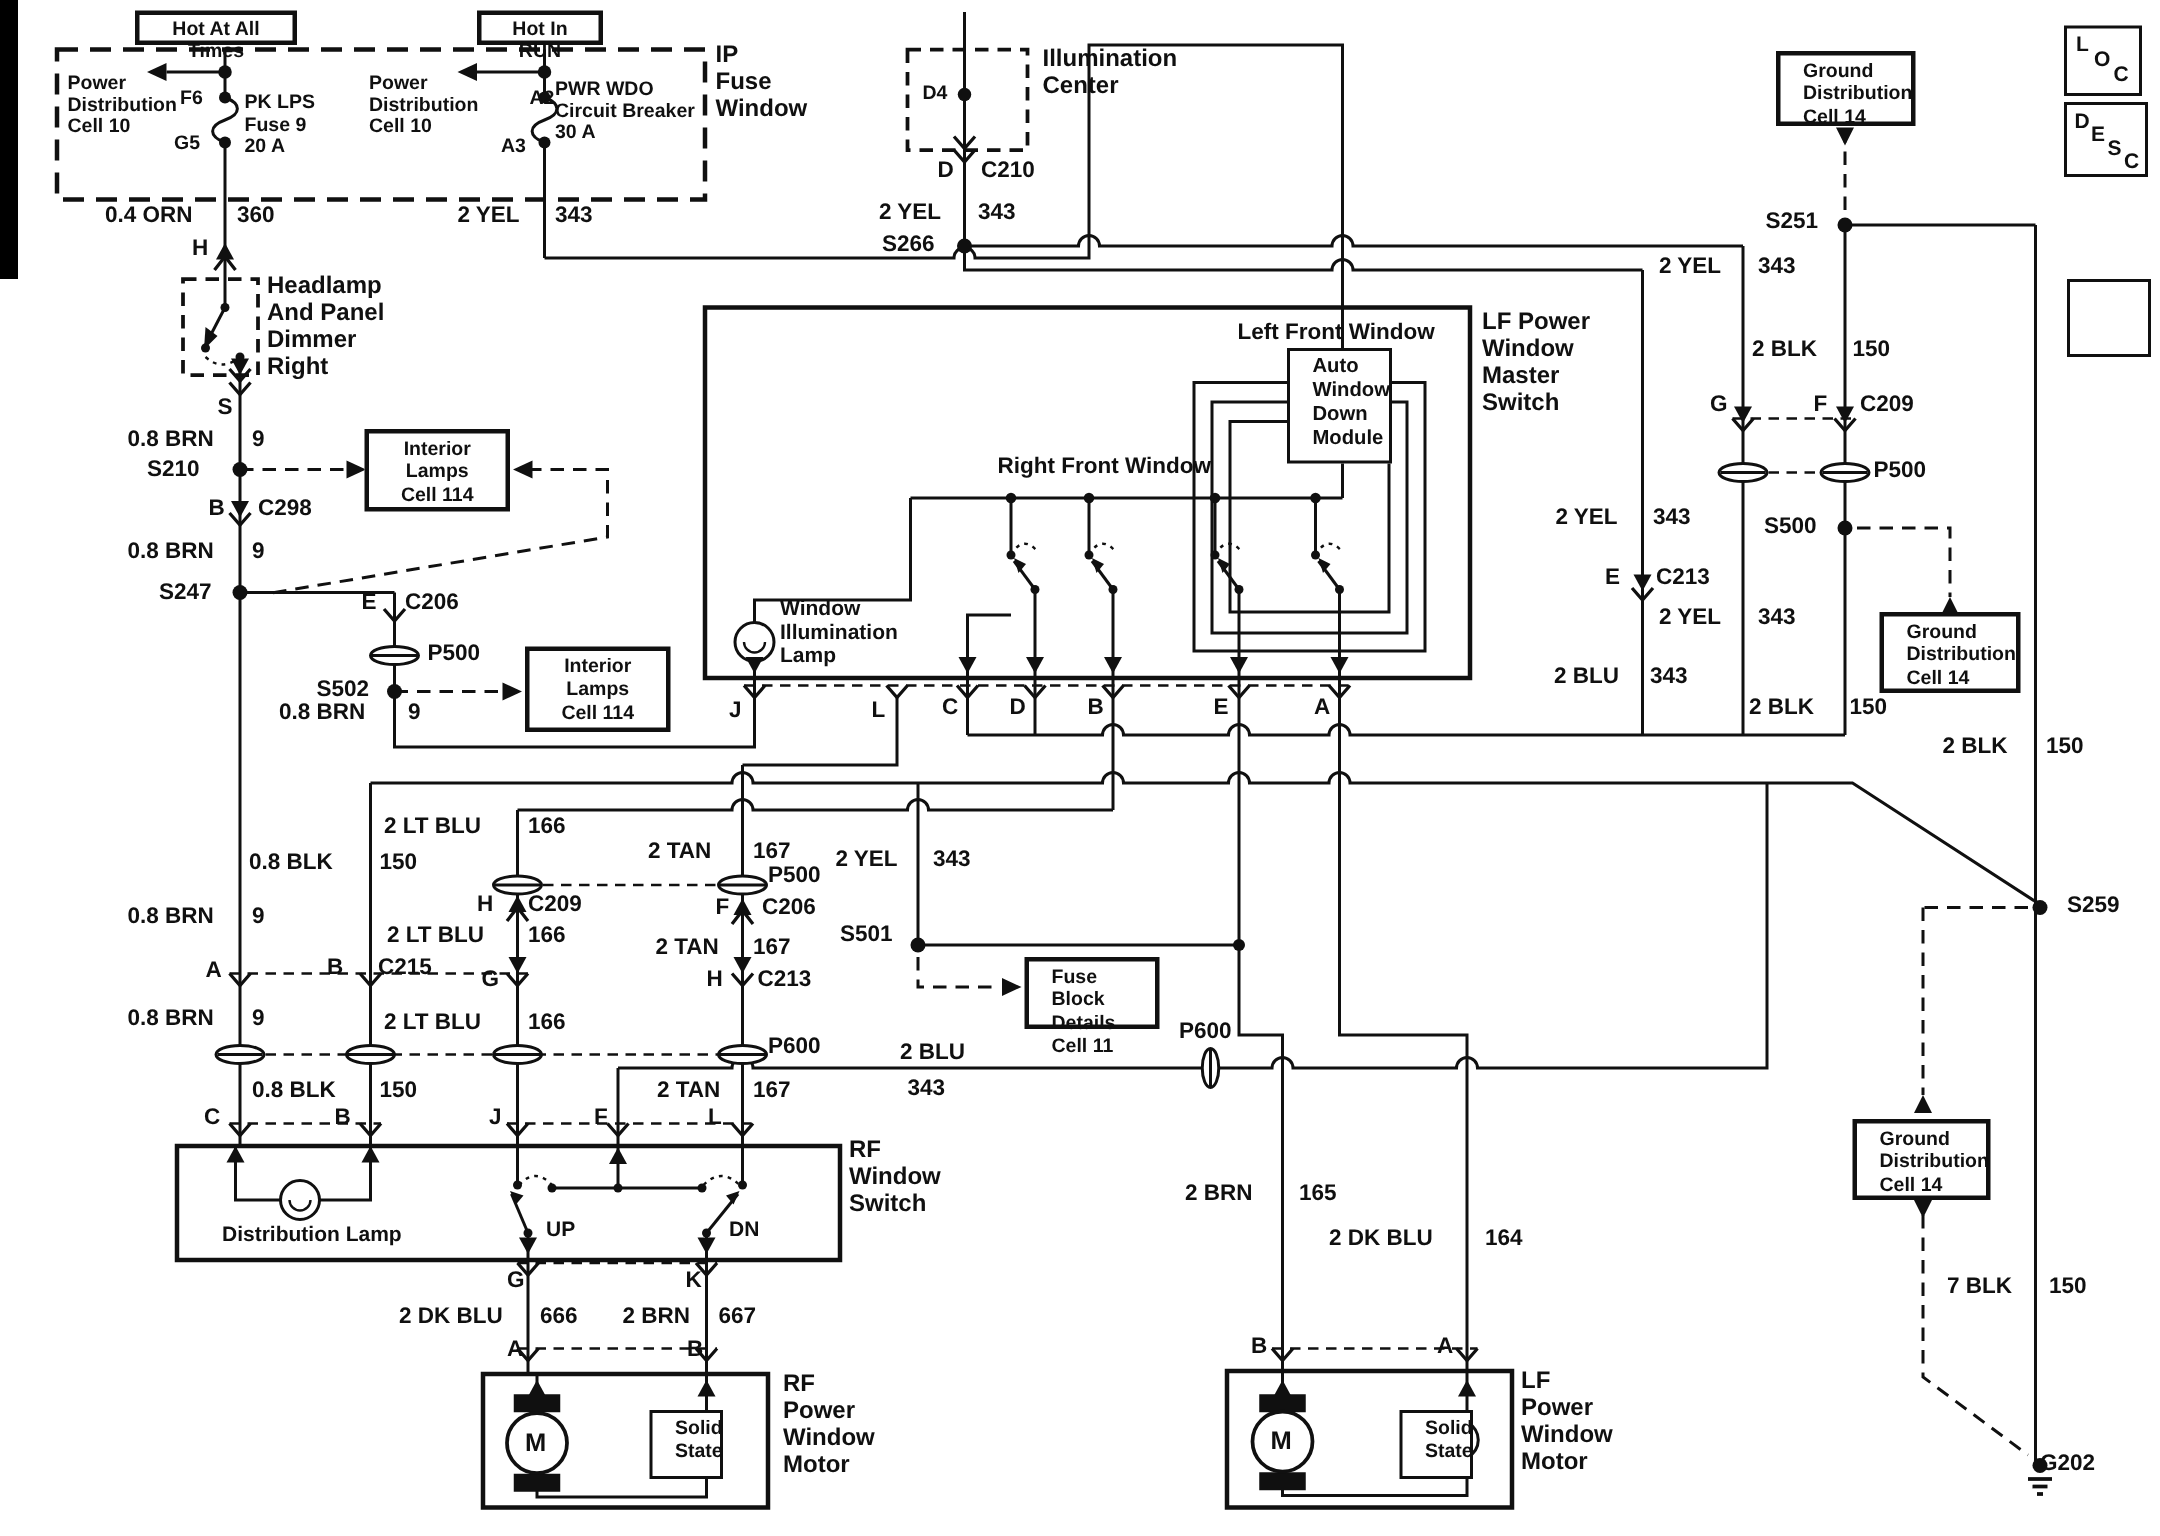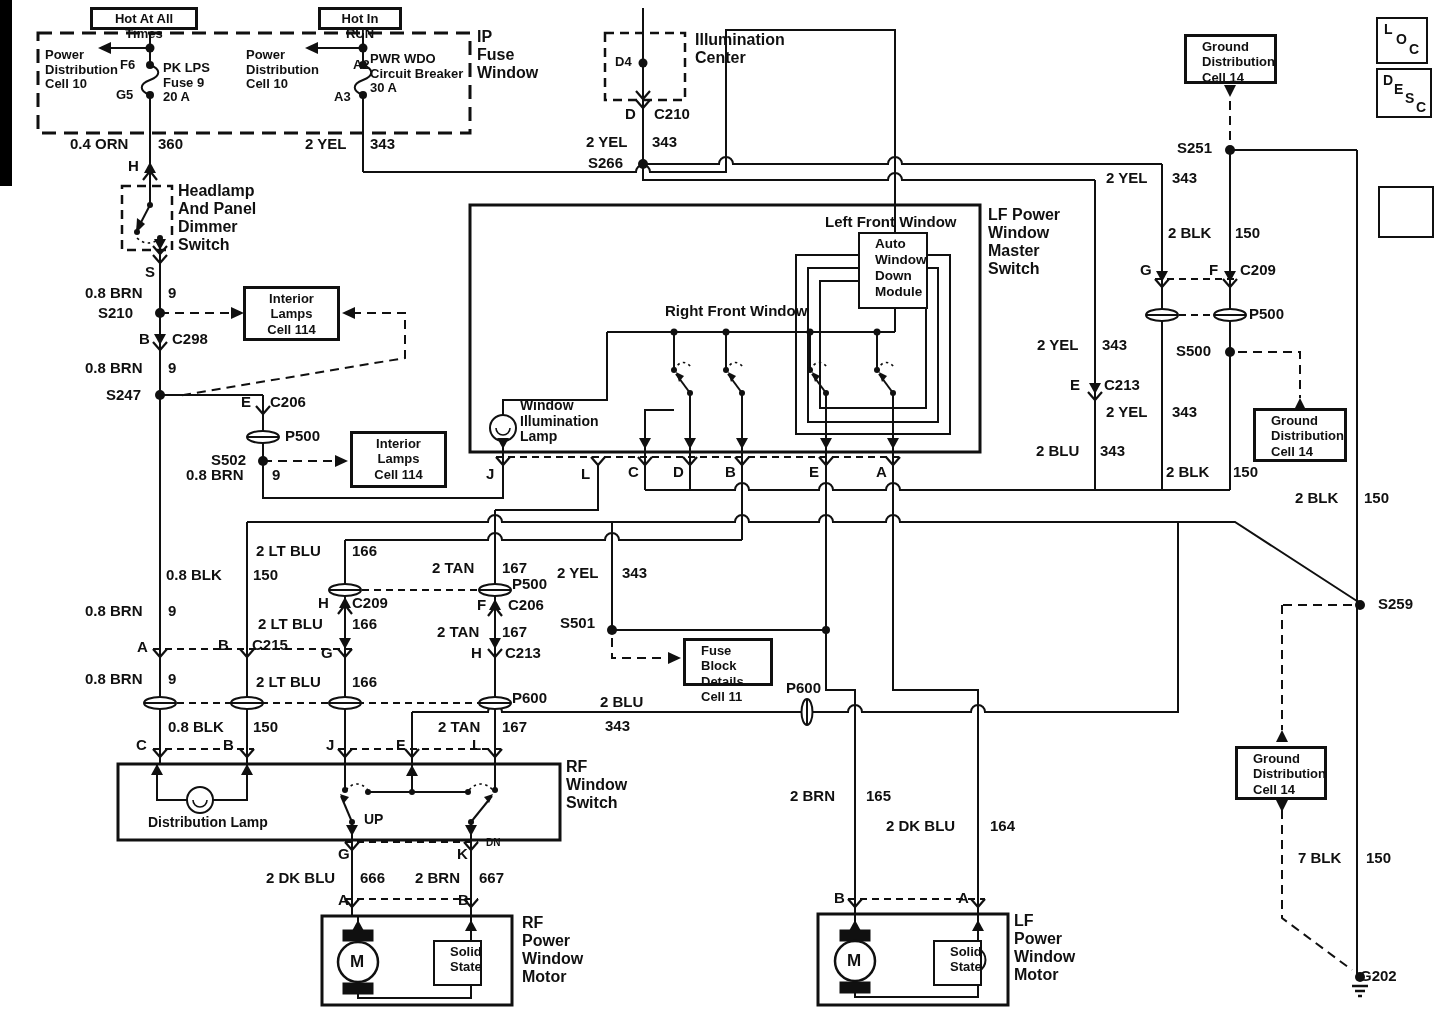--- a/index.html
+++ b/index.html
@@ -423,21 +423,21 @@
 Window</span>
 
 <span class="lb" style="left:70px;top:136px">0.4 ORN</span>
 <span class="lb" style="left:158px;top:136px">360</span>
 <span class="lb" style="left:305px;top:136px">2 YEL</span>
 <span class="lb" style="left:370px;top:136px">343</span>
 <span class="lb" style="left:128px;top:158px">H</span>
 <span class="lb s16" style="left:178px;top:182px">Headlamp
 And Panel
 Dimmer
-Switch</span>
+Right</span>
 <span class="lb" style="left:145px;top:264px">S</span>
 <span class="lb" style="left:85px;top:285px">0.8 BRN</span>
 <span class="lb" style="left:168px;top:285px">9</span>
 <span class="lb" style="left:98px;top:305px">S210</span>
 <span class="lb" style="left:139px;top:331px">B</span>
 <span class="lb" style="left:172px;top:331px">C298</span>
 <span class="lb" style="left:85px;top:360px">0.8 BRN</span>
 <span class="lb" style="left:168px;top:360px">9</span>
 <span class="lb" style="left:106px;top:387px">S247</span>
 <span class="lb" style="left:241px;top:394px">E</span>
@@ -538,21 +538,21 @@
 <span class="lb" style="left:136px;top:737px">C</span>
 <span class="lb" style="left:223px;top:737px">B</span>
 <span class="lb" style="left:326px;top:737px">J</span>
 <span class="lb" style="left:396px;top:737px">F</span>
 <span class="lb" style="left:472px;top:737px">L</span>
 <span class="lb s16" style="left:566px;top:758px">RF
 Window
 Switch</span>
 <span class="lb" style="left:148px;top:815px;font-size:14px">Distribution Lamp</span>
 <span class="lb" style="left:364px;top:812px;font-size:14px">UP</span>
-<span class="lb" style="left:486px;top:837px;font-size:10px">DN</span>
+<span class="lb" style="left:486px;top:812px;font-size:14px">DN</span>
 <span class="lb" style="left:338px;top:846px">G</span>
 <span class="lb" style="left:457px;top:846px">K</span>
 <span class="lb" style="left:266px;top:870px">2 DK BLU</span>
 <span class="lb" style="left:360px;top:870px">666</span>
 <span class="lb" style="left:415px;top:870px">2 BRN</span>
 <span class="lb" style="left:479px;top:870px">667</span>
 <span class="lb" style="left:338px;top:892px">A</span>
 <span class="lb" style="left:458px;top:892px">B</span>
 <span class="lb" style="left:350px;top:952px;font-size:17px">M</span>
 <span class="lb s16" style="left:522px;top:914px">RF

